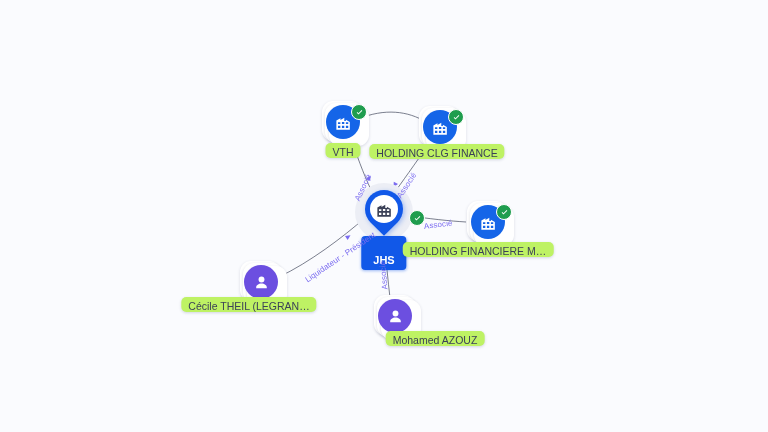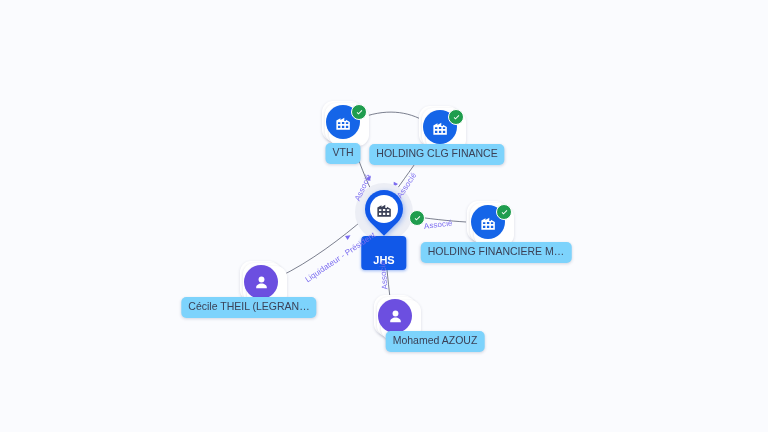--- a/index.html
+++ b/index.html
@@ -27,22 +27,22 @@
   .disc.person{background:#6c4fe0;}
   .disc svg{display:block;}
 
   .badge{position:absolute;width:14px;height:14px;left:8px;top:-18px;
          border-radius:50%;background:#1f9d4e;border:1.6px solid #ffffff;
          display:flex;align-items:center;justify-content:center;}
   .badge svg{display:block;}
 
   
   .nlabel{position:absolute;transform:translateX(-50%);
-          background:#7dd3fc;border-radius:5px;
-          padding:3px 7px 6px 7px;
+          background:#bef264;border-radius:5px;
+          padding:3px 7px 0 7px;
           font-size:10.5px;color:#3b4157;white-space:nowrap;
           box-shadow:0 1px 3px rgba(35,45,90,.18);}
 
   
   .pin-halo{position:absolute;width:58px;height:58px;left:-29px;top:-29px;
             border-radius:50%;background:#eceef5;}
   .pin{position:absolute;left:-19px;top:-22px;width:38px;height:49px;}
   .pin-body{position:absolute;left:0;top:0;width:38px;height:38px;
             border-radius:50% 50% 50% 0;transform:rotate(-45deg);
             background:#1158e8;box-shadow:0 2px 5px rgba(17,88,232,.35);}
@@ -143,21 +143,21 @@
             <path fill="#ffffff" d="M3 21V9.6l5.2-3.1v2.2L13 6v4h2V8.4l5 2.9V21H3zm2-2h3v-3H5v3zm0-5h3v-2.3H5V14zm5 5h3v-3h-3v3zm0-5h3v-2.6h-3V14zm5 5h3v-3h-3v3zm0-5h3v-2.3h-3V14z"></path>
             <path fill="#ffffff" d="M4.4 9.3l4.3-2.6 4.4 2.6v1.1H4.4z" opacity="0"></path>
           </svg>
         </div>
         <div class="badge">
           <svg width="9" height="9" viewBox="0 0 24 24" aria-hidden="true">
             <path fill="#ffffff" d="M9.3 17.2L4.6 12.5l1.7-1.7 3 3 8.4-8.4 1.7 1.7z"></path>
           </svg>
         </div>
       </div>
-      <div class="nlabel" style="left: 496px; top: 242px; text-align: center;">HOLDING FINANCIERE M…</div>
+      <div class="nlabel" style="left: 478px; top: 242px; text-align: center;">HOLDING FINANCIERE M…</div>
       <div class="node" style="left: 261px; top: 282px;">
         <div class="stack s3"></div>
         <div class="stack s2"></div>
         <div class="stack s1"></div>
         <div class="disc person">
           <svg width="19" height="19" viewBox="0 0 24 24" aria-hidden="true">
             <circle cx="12" cy="8.2" r="3.7" fill="#ffffff"></circle>
             <path fill="#ffffff" d="M12 13.2c-3.7 0-6.7 2.2-6.7 4.9v1.2h13.4v-1.2c0-2.7-3-4.9-6.7-4.9z"></path>
           </svg>
         </div>

